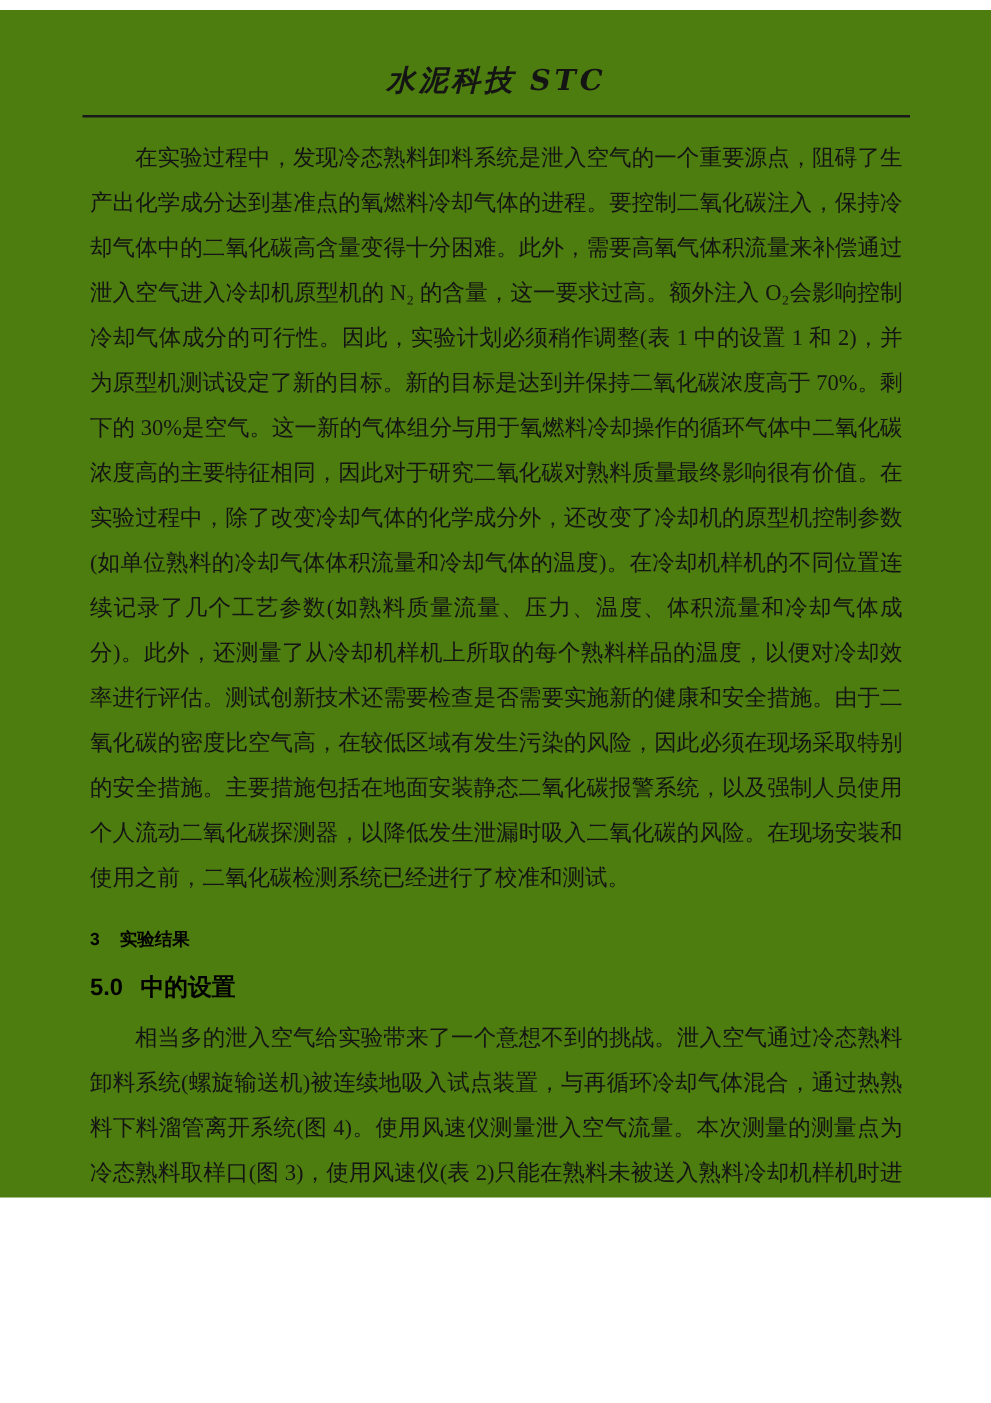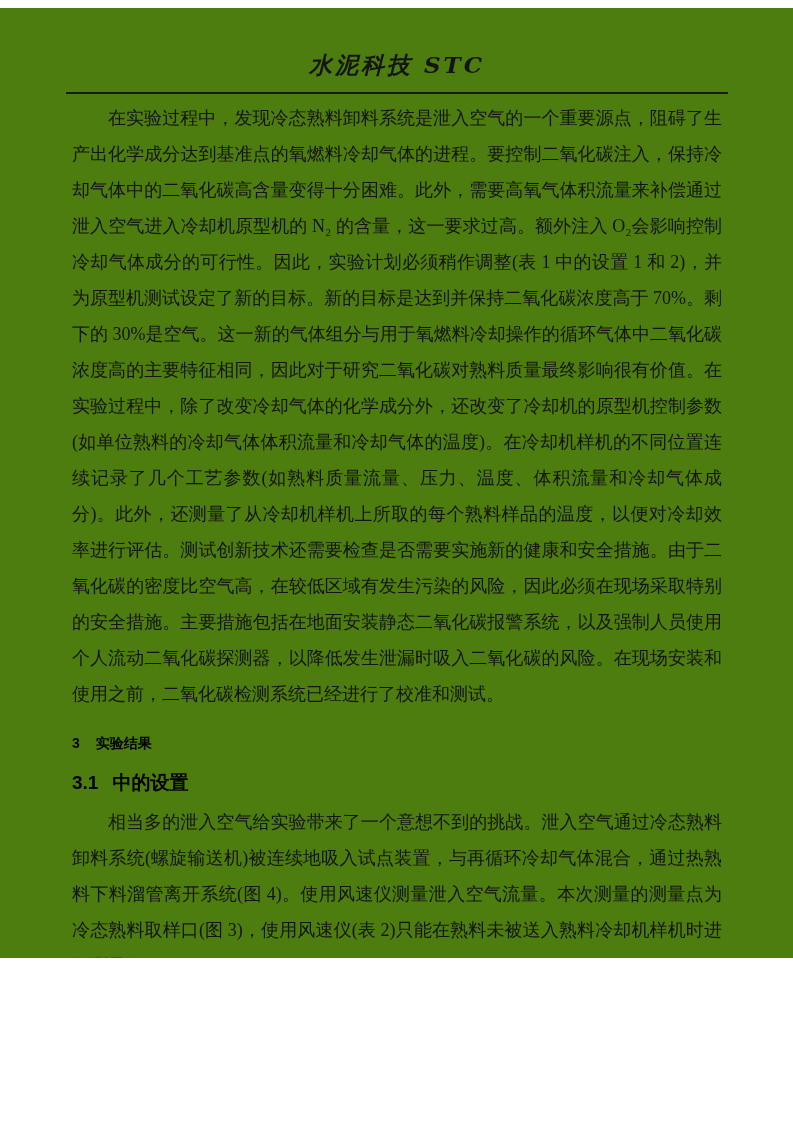--- a/index.html
+++ b/index.html
@@ -38,21 +38,21 @@
     top: 84px;
     left: 66px;
     width: 662px;
     height: 0;
     border-top: 2px solid #1a1a1a;
   }
 
   
   .article-body {
     position: absolute;
-    top: 92px;
+    top: 100px;
     left: 72px;
     width: 650px;
   }
   .body-paragraph {
     margin: 0;
     font-size: 18px;
     line-height: 36px;
     text-align: justify;
     text-justify: inter-ideograph;
     text-indent: 2em;
@@ -122,21 +122,21 @@
 
   <div class="article-body">
 
     <p class="body-paragraph">在实验过程中，发现冷态熟料卸料系统是泄入空气的一个重要源点，阻碍了生产出化学成分达到基准点的氧燃料冷却气体的进程。要控制二氧化碳注入，保持冷却气体中的二氧化碳高含量变得十分困难。此外，需要高氧气体积流量来补偿通过泄入空气进入冷却机原型机的 N₂ 的含量，这一要求过高。额外注入 O₂会影响控制冷却气体成分的可行性。因此，实验计划必须稍作调整(表 1 中的设置 1 和 2)，并为原型机测试设定了新的目标。新的目标是达到并保持二氧化碳浓度高于 70%。剩下的 30%是空气。这一新的气体组分与用于氧燃料冷却操作的循环气体中二氧化碳浓度高的主要特征相同，因此对于研究二氧化碳对熟料质量最终影响很有价值。在实验过程中，除了改变冷却气体的化学成分外，还改变了冷却机的原型机控制参数(如单位熟料的冷却气体体积流量和冷却气体的温度)。在冷却机样机的不同位置连续记录了几个工艺参数(如熟料质量流量、压力、温度、体积流量和冷却气体成分)。此外，还测量了从冷却机样机上所取的每个熟料样品的温度，以便对冷却效率进行评估。测试创新技术还需要检查是否需要实施新的健康和安全措施。由于二氧化碳的密度比空气高，在较低区域有发生污染的风险，因此必须在现场采取特别的安全措施。主要措施包括在地面安装静态二氧化碳报警系统，以及强制人员使用个人流动二氧化碳探测器，以降低发生泄漏时吸入二氧化碳的风险。在现场安装和使用之前，二氧化碳检测系统已经进行了校准和测试。</p>
 
     <h2 class="section-heading">
       <span class="heading-number">3</span><span>实验结果</span>
     </h2>
 
     <h3 class="subsection-heading">
-      <span class="heading-number">3.1</span><span>中的设置</span>
+      <span class="heading-number">5.0</span><span>中的设置</span>
     </h3>
 
     <p class="body-paragraph">相当多的泄入空气给实验带来了一个意想不到的挑战。泄入空气通过冷态熟料卸料系统(螺旋输送机)被连续地吸入试点装置，与再循环冷却气体混合，通过热熟料下料溜管离开系统(图 4)。使用风速仪测量泄入空气流量。本次测量的测量点为冷态熟料取样口(图 3)，使用风速仪(表 2)只能在熟料未被送入熟料冷却机样机时进行测量。</p>
 
   </div>
 
   <div class="footer-rule"></div>
   <div class="footer-page-number">21</div>
   <div class="footer-issue">2021.No.1</div>
 

